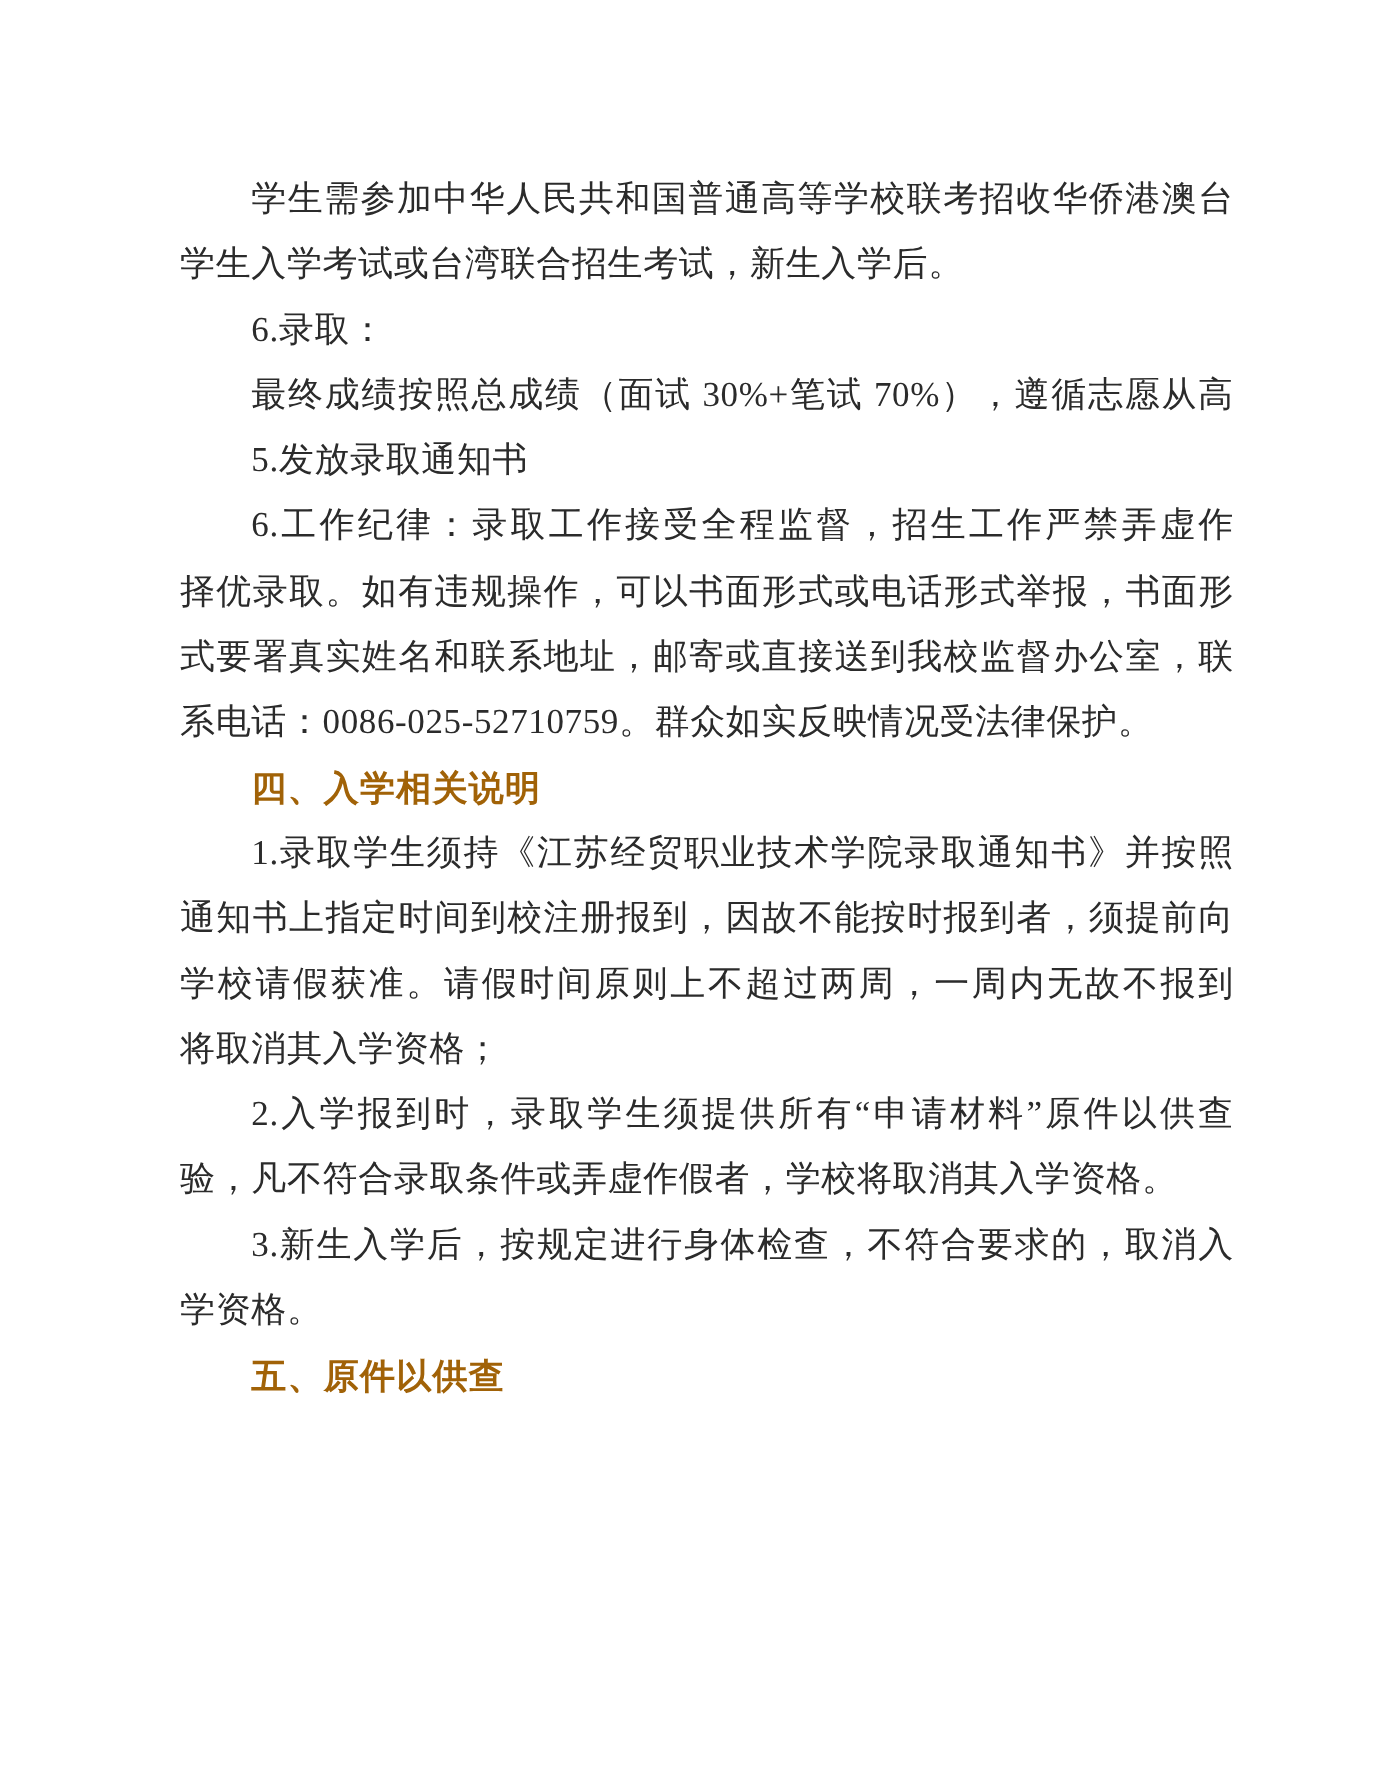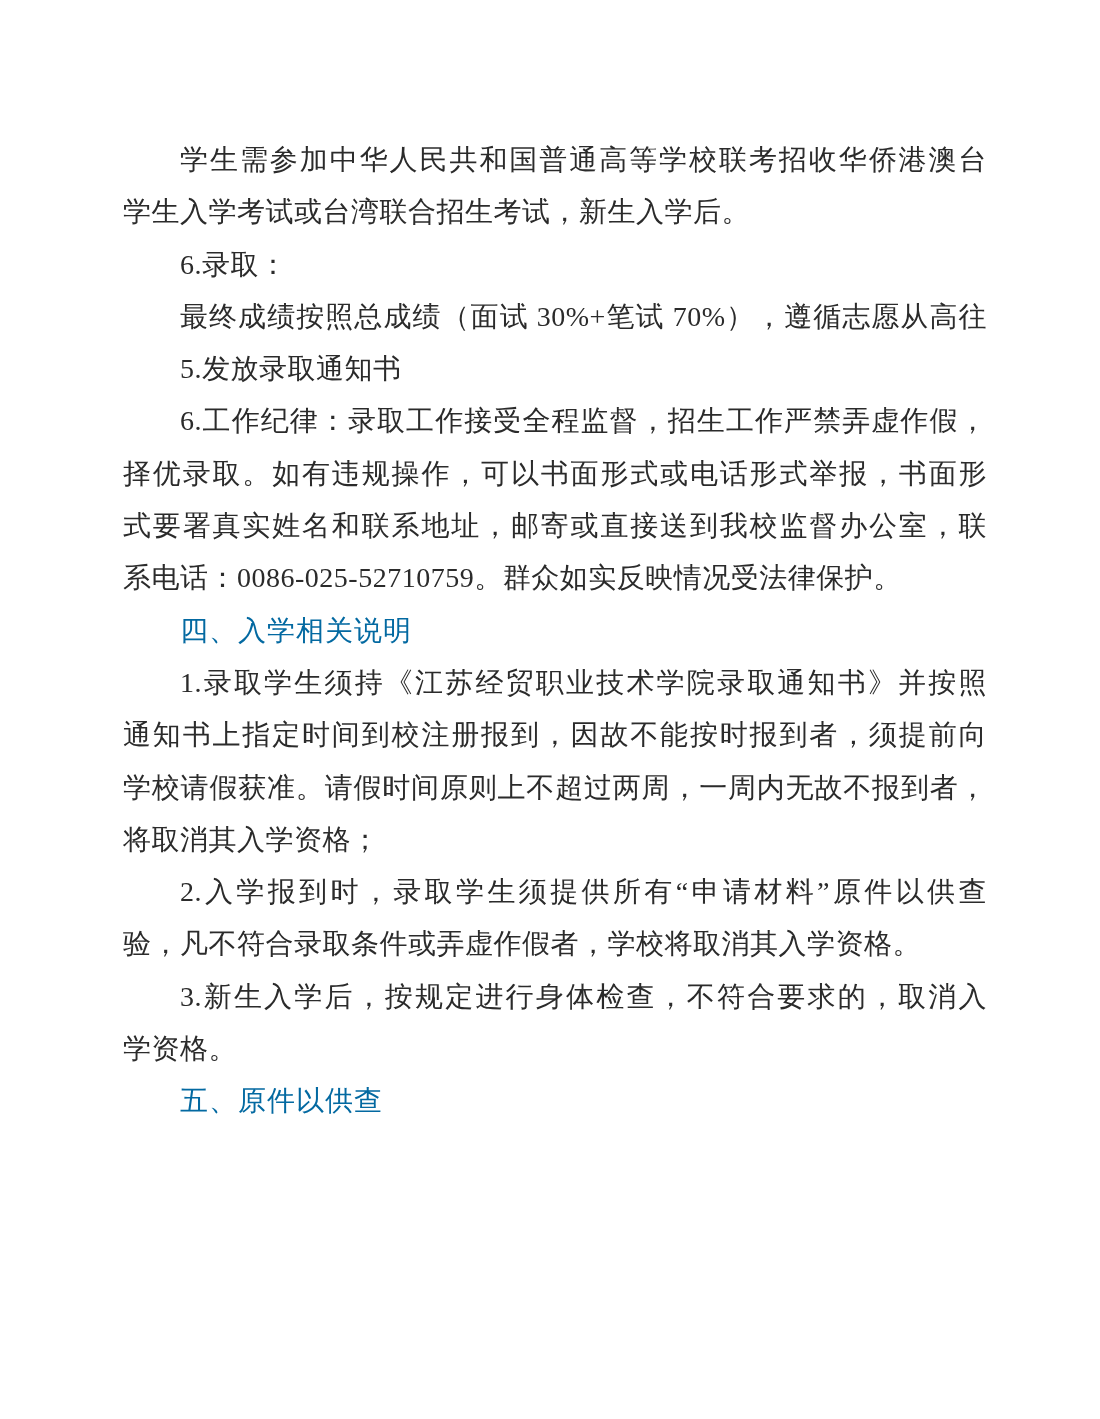--- a/index.html
+++ b/index.html
@@ -24,33 +24,34 @@
   .para { margin: 0; padding: 0; }
   .line {
     height: 52.3px;
     line-height: 52.3px;
     font-size: 28px;
     letter-spacing: 0.5px;
     color: #2b2b2b;
     text-align: left;
     white-space: nowrap;
     overflow: hidden;
+    margin-left: 21px;
   }
   .line.just {
     white-space: normal;
     text-align: justify;
     text-align-last: justify;
   }
   .line.indent {
     text-indent: 57px;
   }
   .heading .line {
     font-family: "Liberation Sans", sans-serif;
-    font-weight: 400;
-    color: #0369a1;
+    font-weight: 700;
+    color: #a16207;
     letter-spacing: 1px;
   }
 </style>
 </head>
 <body>
 
 <div class="page">
   <div class="textblock">
       <div class="para">
         <div class="line indent just">学生需参加中华人民共和国普通高等学校联考招收华侨港澳台</div>

